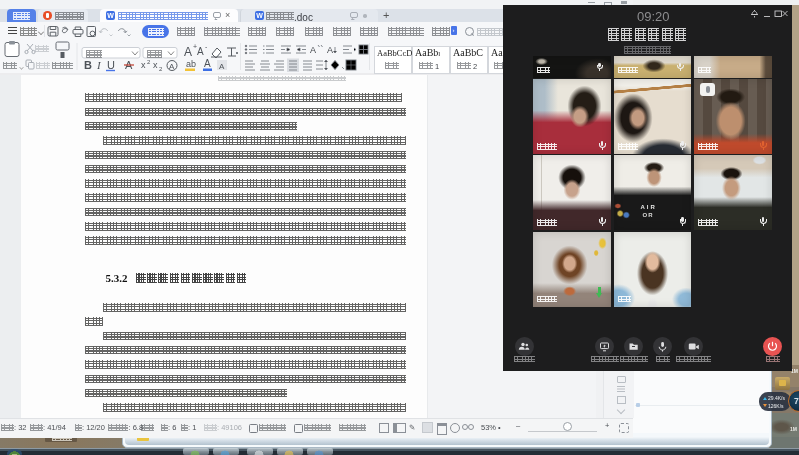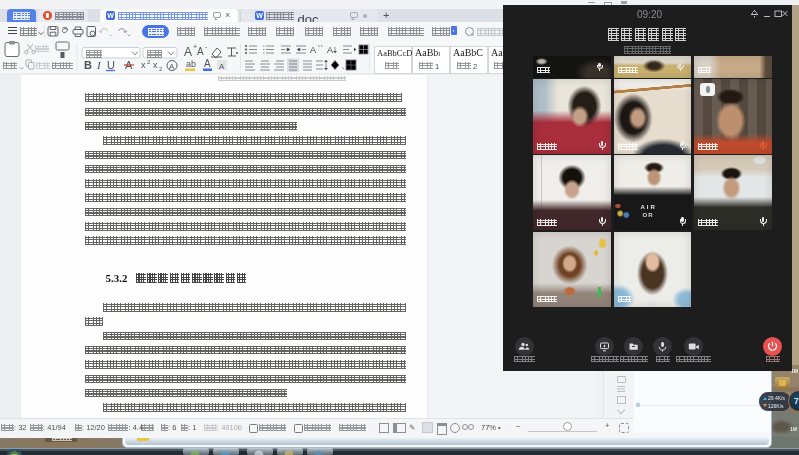--- a/index.html
+++ b/index.html
@@ -72,21 +72,21 @@
  <div class="zh u" style="left:55px;top:12px;width:29px;height:7.5px;color:#3c3f45"></div>
  <div class="ab" style="left:100px;top:8.5px;width:138px;height:13.5px;background:#fdfdfe;border-radius:4px 4px 0 0"></div>
  <div class="ab" style="left:106px;top:10.5px;width:9px;height:9px;background:#3d6fe4;border-radius:2px;color:#fff;font-size:7px;font-weight:bold;text-align:center;line-height:9.5px">W</div>
  <div class="zh u" style="left:118px;top:11.5px;width:90px;height:8px;color:#3d6fe4;opacity:.7"></div>
  <div class="ab" style="left:213px;top:11.5px;width:6px;height:4.5px;border:1px solid #9aa0a8;border-radius:2px"></div>
     <div class="ab" style="left:214.5px;top:16.5px;width:2px;height:2px;border-left:1px solid #9aa0a8;border-bottom:1px solid #9aa0a8;transform:skewX(-30deg);border-radius:0 0 0 1px"></div>
  <div class="ab" style="left:225px;top:11.5px;width:7px;height:7px;color:#666;font-size:9px;line-height:7px">×</div>
  <div class="ab" style="left:240px;top:8.5px;width:137px;height:13.5px;background:#e4e8ee;border-radius:4px 4px 0 0;border-left:1px solid #d0d5dc"></div>
  <div class="ab" style="left:255px;top:10.5px;width:9px;height:9px;background:#3d6fe4;border-radius:2px;color:#fff;font-size:7px;font-weight:bold;text-align:center;line-height:9.5px">W</div>
  <div class="zh u" style="left:266px;top:11.5px;width:28px;height:8px;color:#3c3f45"></div>
- <div class="ab" style="left:294px;top:12px;color:#3c3f45;font-size:13px">.doc</div>
+ <div class="ab" style="left:294px;top:12px;color:#3c3f45;font-size:10px">.doc</div>
  <div class="ab" style="left:350px;top:11.5px;width:6px;height:4.5px;border:1px solid #a8adb5;border-radius:2px"></div>
     <div class="ab" style="left:351.5px;top:16.5px;width:2px;height:2px;border-left:1px solid #a8adb5;border-bottom:1px solid #a8adb5;transform:skewX(-30deg)"></div>
  <div class="ab" style="left:363px;top:14px;width:3.5px;height:3.5px;border-radius:50%;background:#b0b5bc"></div>
  <div class="ab" style="left:383px;top:10px;width:10px;height:10px;color:#555;font-size:11px;line-height:10px">+</div>
 
  <div class="ab" style="left:0;top:22px;width:633px;height:18px;background:#f6f7f9"></div>
  <div class="ab" style="left:8px;top:27px;width:9px;height:1.4px;background:#444;box-shadow:0 3px 0 #444,0 6px 0 #444"></div>
  <div class="zh u" style="left:20px;top:27px;width:17px;height:8.5px;color:#333"></div>
  <div class="ab" style="left:38px;top:29px;width:5px;height:5px;border-right:1.2px solid #777;border-bottom:1.2px solid #777;transform:rotate(45deg) scale(.7)"></div>
  <div class="ab" style="left:43.5px;top:25px;width:1px;height:12px;background:#e2e4e8"></div>
@@ -284,51 +284,51 @@
 
  <div class="ab" style="left:0;top:417.5px;width:633px;height:19px;background:#f4f5f6;border-top:1px solid #e0e2e5"></div>
  <div id="status">
       <div class="zh u" style="left: 1px; top: 423.5px; width: 13px; height: 7px; color: rgb(74, 78, 83);"></div>
       <div class="ab" style="left: 14px; top: 422.5px; font-size: 7.5px; color: rgb(74, 78, 83); white-space: nowrap;">: 32</div>
       <div class="zh u" style="left: 30px; top: 423.5px; width: 13px; height: 7px; color: rgb(74, 78, 83);"></div>
       <div class="ab" style="left: 43px; top: 422.5px; font-size: 7.5px; color: rgb(74, 78, 83); white-space: nowrap;">: 41/94</div>
       <div class="zh u" style="left: 75px; top: 423.5px; width: 6.5px; height: 7px; color: rgb(74, 78, 83);"></div>
       <div class="ab" style="left: 82px; top: 422.5px; font-size: 7.5px; color: rgb(74, 78, 83); white-space: nowrap;">: 12/20</div>
       <div class="zh u" style="left: 108px; top: 423.5px; width: 20px; height: 7px; color: rgb(74, 78, 83);"></div>
-      <div class="ab" style="left: 128.5px; top: 422.5px; font-size: 7.5px; color: rgb(74, 78, 83); white-space: nowrap;">: 4.4</div>
+      <div class="ab" style="left: 128.5px; top: 422.5px; font-size: 7.5px; color: rgb(74, 78, 83); white-space: nowrap;">: 6.8</div>
       <div class="zh u" style="left: 141px; top: 423.5px; width: 13px; height: 7px; color: rgb(74, 78, 83);"></div>
       <div class="zh u" style="left: 161px; top: 423.5px; width: 6.5px; height: 7px; color: rgb(74, 78, 83);"></div>
       <div class="ab" style="left: 168px; top: 422.5px; font-size: 7.5px; color: rgb(74, 78, 83); white-space: nowrap;">: 6</div>
       <div class="zh u" style="left: 181px; top: 423.5px; width: 6.5px; height: 7px; color: rgb(74, 78, 83);"></div>
       <div class="ab" style="left: 188px; top: 422.5px; font-size: 7.5px; color: rgb(74, 78, 83); white-space: nowrap;">: 1</div>
       <div class="zh u" style="left: 204px; top: 423.5px; width: 13px; height: 7px; color: rgb(169, 173, 178);"></div>
       <div class="ab" style="left: 217px; top: 422.5px; font-size: 7.5px; color: rgb(74, 78, 83); white-space: nowrap;"><span style="color:#a9adb2">: 49106</span></div>
       <div class="ab" style="left: 249px; top: 422.5px; font-size: 7.5px; color: rgb(74, 78, 83); white-space: nowrap;"><span style="display:inline-block;width:7px;height:7px;border:1px solid #787d84;border-radius:1.5px;position:relative;top:1px"></span></div>
       <div class="zh u" style="left: 259px; top: 423.5px; width: 27px; height: 7px; color: rgb(74, 78, 83);"></div>
       <div class="ab" style="left: 294px; top: 422.5px; font-size: 7.5px; color: rgb(74, 78, 83); white-space: nowrap;"><span style="display:inline-block;width:7px;height:7px;border:1px solid #787d84;border-radius:1.5px;position:relative;top:1px"></span></div>
       <div class="zh u" style="left: 304px; top: 423.5px; width: 27px; height: 7px; color: rgb(74, 78, 83);"></div>
       <div class="zh u" style="left: 339px; top: 423.5px; width: 27px; height: 7px; color: rgb(74, 78, 83);"></div>
       <div class="ab" style="left: 379px; top: 422.5px; font-size: 7.5px; color: rgb(74, 78, 83); white-space: nowrap;"><span style="display:inline-block;width:8px;height:8px;border:1px solid #8b9097"></span></div>
       <div class="ab" style="left: 393px; top: 422.5px; font-size: 7.5px; color: rgb(74, 78, 83); white-space: nowrap;"><span style="display:inline-block;width:8px;height:8px;border:1px solid #8b9097;border-left-width:4px"></span></div>
       <div class="ab" style="left: 409px; top: 422.5px; font-size: 7.5px; color: rgb(74, 78, 83); white-space: nowrap;">✎</div>
       <div class="ab" style="left: 422px; top: 422px; font-size: 7.5px; color: rgb(74, 78, 83); white-space: nowrap;"><span style="display:inline-block;width:9px;height:9px;background:#dcdfe3;border:1px solid #c5c9ce"></span></div>
       <div class="ab" style="left: 437px; top: 422.5px; font-size: 7.5px; color: rgb(74, 78, 83); white-space: nowrap;"><span style="display:inline-block;width:8px;height:8px;border:1px solid #8b9097;border-top-width:3px"></span></div>
       <div class="ab" style="left: 450px; top: 422.5px; font-size: 7.5px; color: rgb(74, 78, 83); white-space: nowrap;"><span style="display:inline-block;width:8px;height:8px;border:1px solid #8b9097;border-radius:50%"></span></div>
       <div class="ab" style="left: 462px; top: 422.5px; font-size: 7.5px; color: rgb(74, 78, 83); white-space: nowrap;"><span style="display:inline-block;width:4px;height:4px;border:1px solid #8b9097;border-radius:50%"></span><span style="display:inline-block;width:4px;height:4px;border:1px solid #8b9097;border-radius:50%"></span></div>
-      <div class="ab" style="left: 481px; top: 422.5px; font-size: 7.5px; color: rgb(74, 78, 83); white-space: nowrap;">77% •</div>
+      <div class="ab" style="left: 481px; top: 422.5px; font-size: 7.5px; color: rgb(74, 78, 83); white-space: nowrap;">53% •</div>
       <div class="ab" style="left: 516px; top: 420.5px; font-size: 7.5px; color: rgb(74, 78, 83); white-space: nowrap;">–</div>
       <div class="ab" style="left: 528px; top: 425px; font-size: 7.5px; color: rgb(74, 78, 83); white-space: nowrap;"><span style="display:inline-block;width:69px;height:1.5px;background:#c5c8cc"></span></div>
       <div class="ab" style="left: 562.5px; top: 421.5px; font-size: 7.5px; color: rgb(74, 78, 83); white-space: nowrap;"><span style="display:inline-block;width:7px;height:7px;background:#fff;border:1px solid #9aa0a6;border-radius:50%"></span></div>
       <div class="ab" style="left: 605px; top: 421px; font-size: 7.5px; color: rgb(74, 78, 83); white-space: nowrap;">+</div>
       <div class="ab" style="left: 619px; top: 422.5px; font-size: 7.5px; color: rgb(74, 78, 83); white-space: nowrap;"><span style="display:inline-block;width:8px;height:8px;border:1.2px dashed #8b9097;border-radius:2px"></span></div>
     </div>
 </div>
 
 <div class="ab" id="meet" style="left:503px;top:4.5px;width:289px;height:366px;background:#1d1d1e">
- <div class="ab" style="left:134px;top:4px;color:#8d8d8f;font-size:10px">09:20</div>
+ <div class="ab" style="left:134px;top:4px;color:#8d8d8f;font-size:13px">09:20</div>
  <svg class="ab" style="left:247px;top:4px" width="38" height="10" viewBox="0 0 38 10">
   <g stroke="#c9c9cc" fill="none" stroke-width="0.9">
    <path d="M4.5 1v1c-1.5.5-2.5 2-2.5 3.5h5c0-1.5-1-3-2.5-3.5zM1 5.5h7M4.5 7v1.5"></path>
    <path d="M14 7.5h6"></path>
    <rect x="25" y="2" width="6.5" height="5.5"></rect>
    <path d="M34 2l5 5M39 2l-5 5" transform="translate(-1.5 0)"></path>
   </g>
     </svg>
  <div class="zh" style="left:105.0px;top:23.5px;width:11px;height:13px;color:#fff;opacity:.8"></div>
     <div class="zh" style="left:118.4px;top:23.5px;width:11px;height:13px;color:#fff;opacity:.8"></div>

